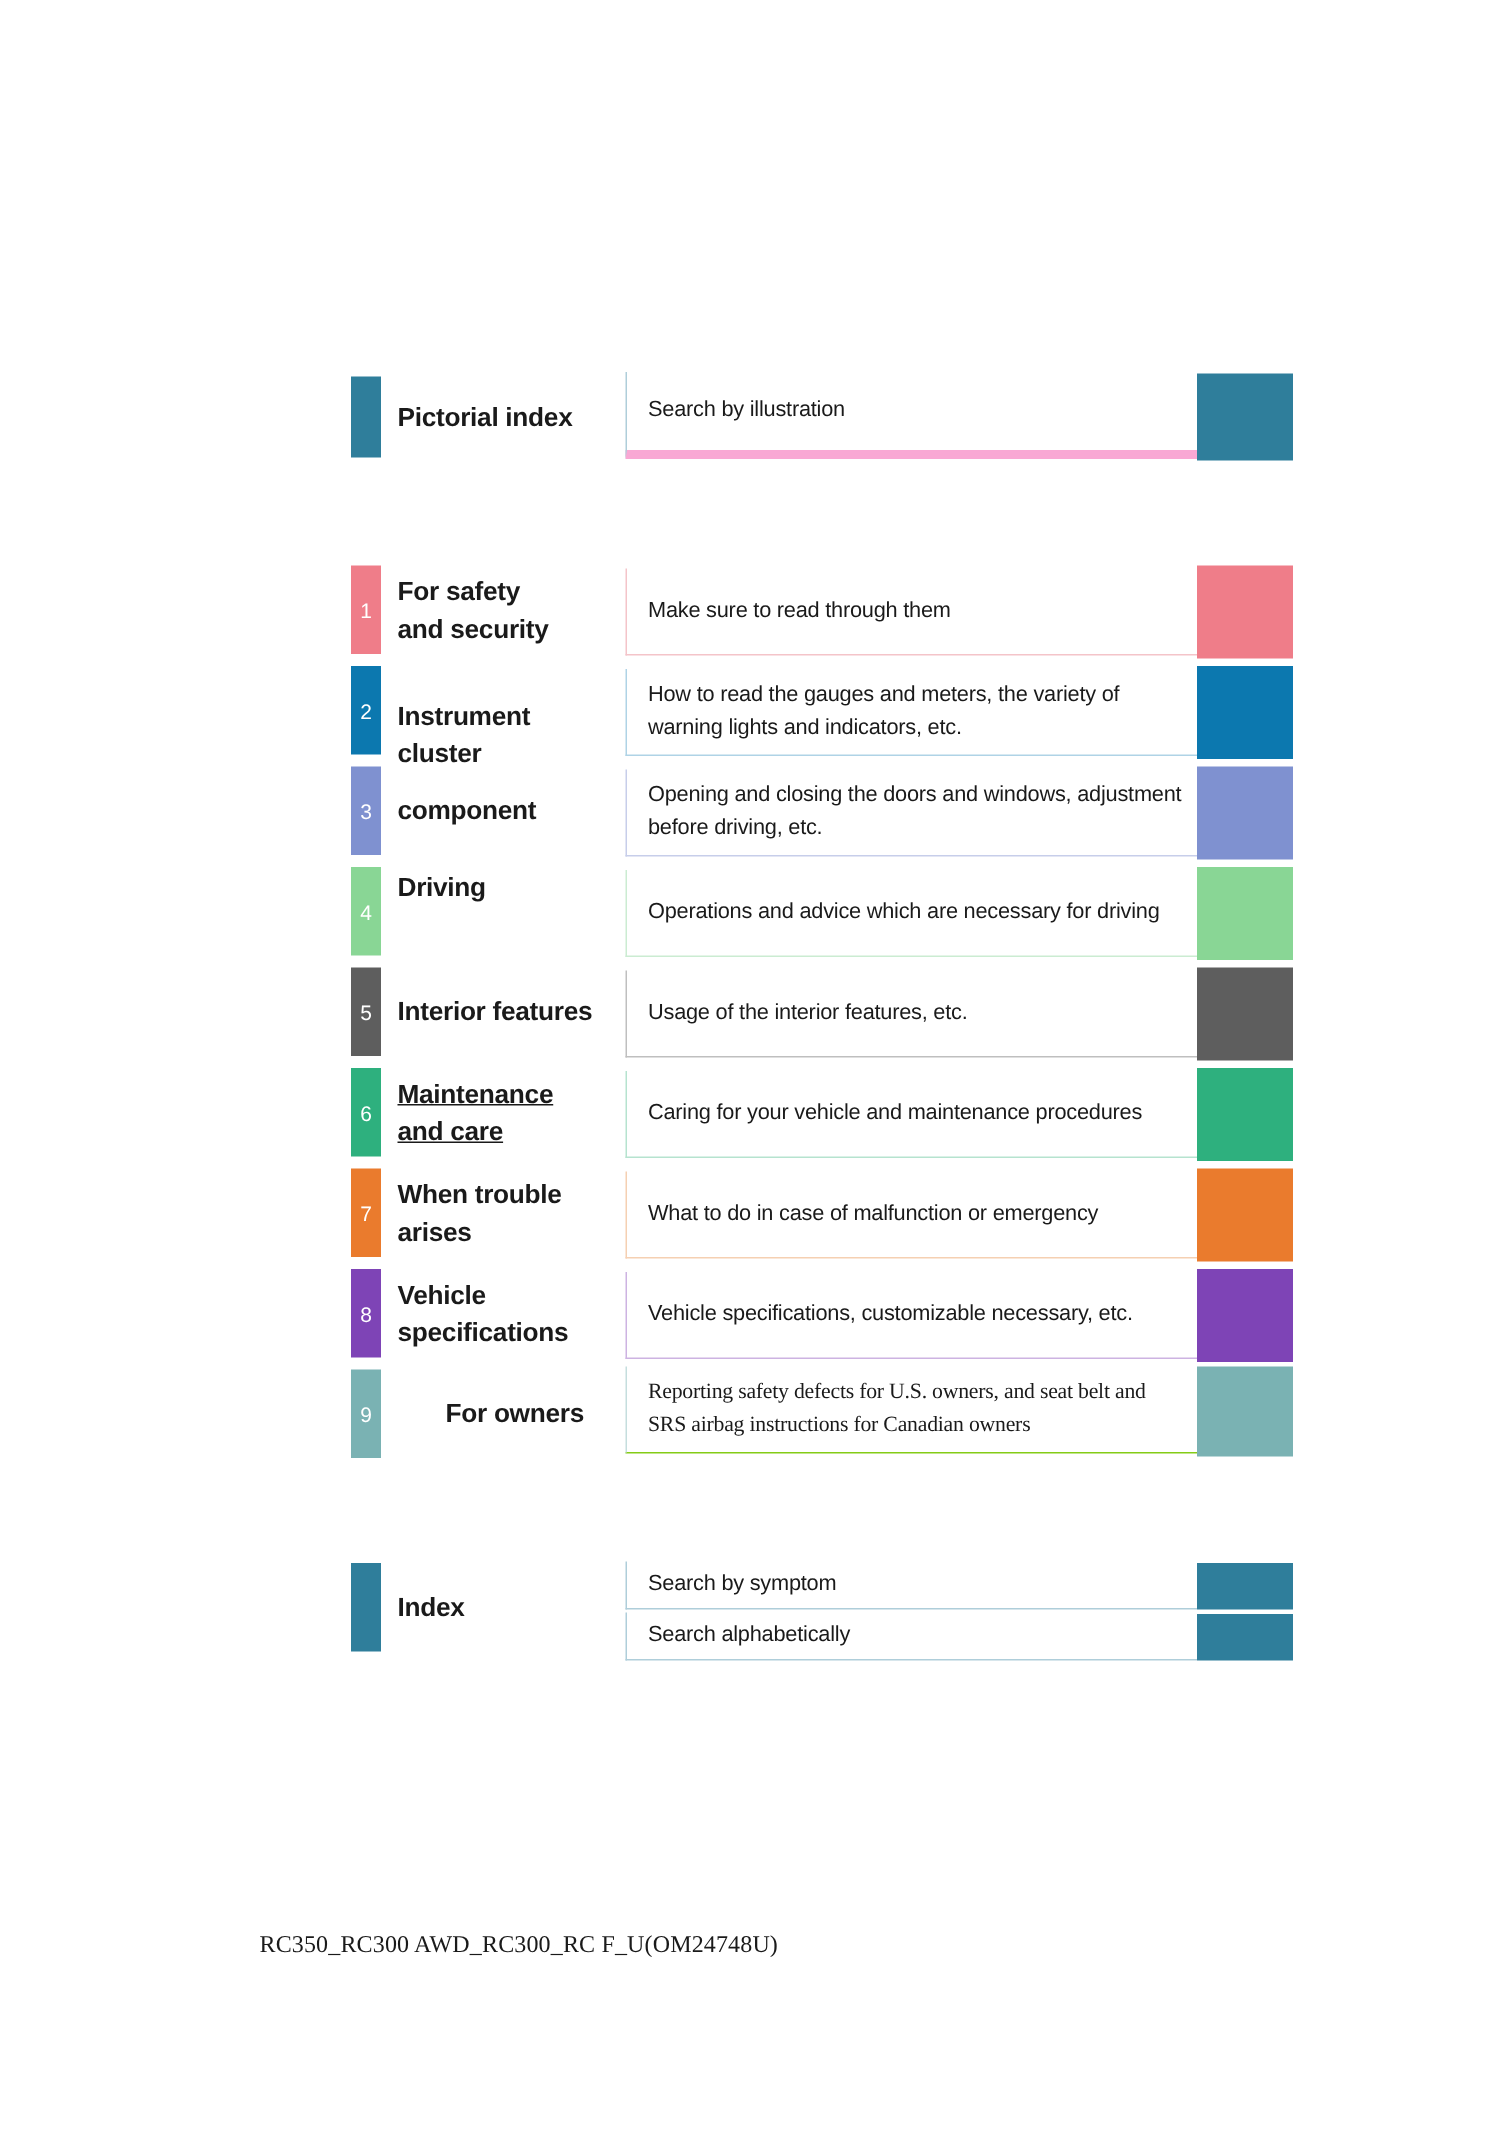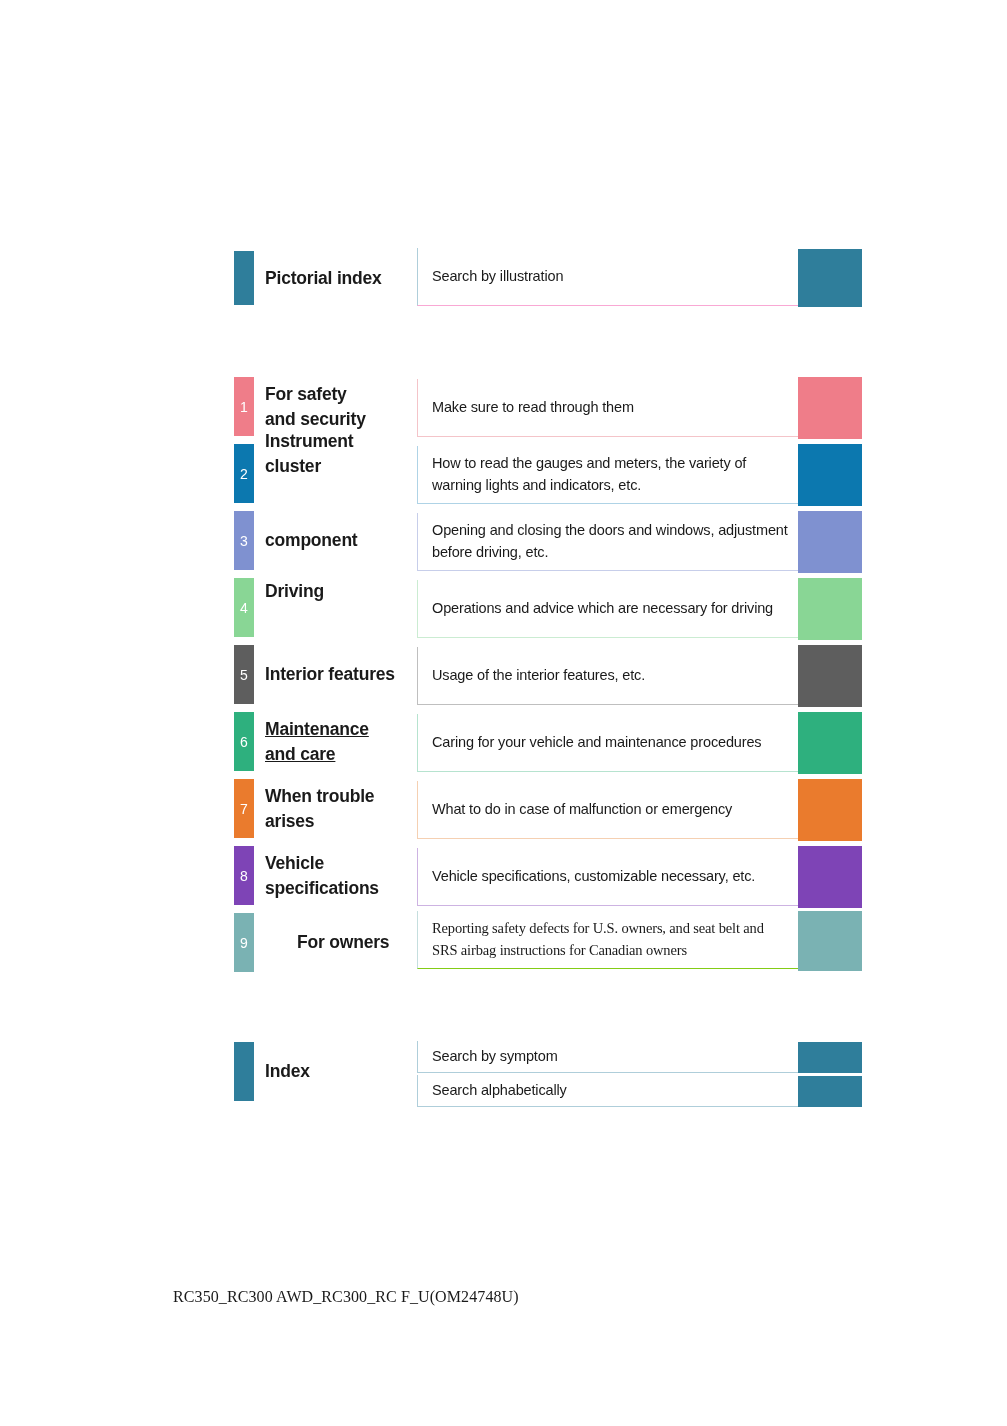--- a/index.html
+++ b/index.html
@@ -108,21 +108,21 @@
 
 <div class="page">
 
   <div class="row" style="top:0;height:0;">
     <div class="tab" style="top:251px;height:54px;background:#2F7E9B;">
       <span class="tab-num"></span>
     </div>
     <div class="cat-title" style="top:251px;height:54px;">
       <span>Pictorial index</span>
     </div>
-    <div class="desc" style="top:248px;height:58px;border-left:1px solid #AFCEDA;border-bottom:1px solid #f9a8d4;">
+    <div class="desc" style="top:248px;height:58px;border-left:1px solid #AFCEDA;border-bottom:6px solid #f9a8d4;">
       <span>Search by illustration</span>
     </div>
     <div class="swatch" style="top:249px;height:58px;background:#2F7E9B;"></div>
   </div>
 
   <div class="row" style="top:0;height:0;">
     <div class="tab" style="top:377px;height:59px;background:#EF7D89;">
       <span class="tab-num">1</span>
     </div>
     <div class="cat-title" style="top:377px;height:59px;">
@@ -132,21 +132,21 @@
     <div class="desc" style="top:379px;height:58px;border-left:1px solid #F4C4C9;border-bottom:1px solid #F4C4C9;">
       <span>Make sure to read through them</span>
     </div>
     <div class="swatch" style="top:377px;height:62px;background:#EF7D89;"></div>
   </div>
 
   <div class="row" style="top:0;height:0;">
     <div class="tab" style="top:444px;height:59px;background:#0C78AF;">
       <span class="tab-num">2</span>
     </div>
-    <div class="cat-title" style="top:424px;height:59px;justify-content:center;">
+    <div class="cat-title" style="top:460px;height:59px;justify-content:center;">
       <span>Instrument cluster</span>
     </div>
     <div class="desc" style="top:446px;height:58px;border-left:1px solid #AFD3E6;border-bottom:1px solid #AFD3E6;">
       <span>How to read the gauges and meters, the variety of warning lights and indicators, etc.</span>
     </div>
     <div class="swatch" style="top:444px;height:62px;background:#0C78AF;"></div>
   </div>
 
   <div class="row" style="top:0;height:0;">
     <div class="tab" style="top:511px;height:59px;background:#7F91D0;">

